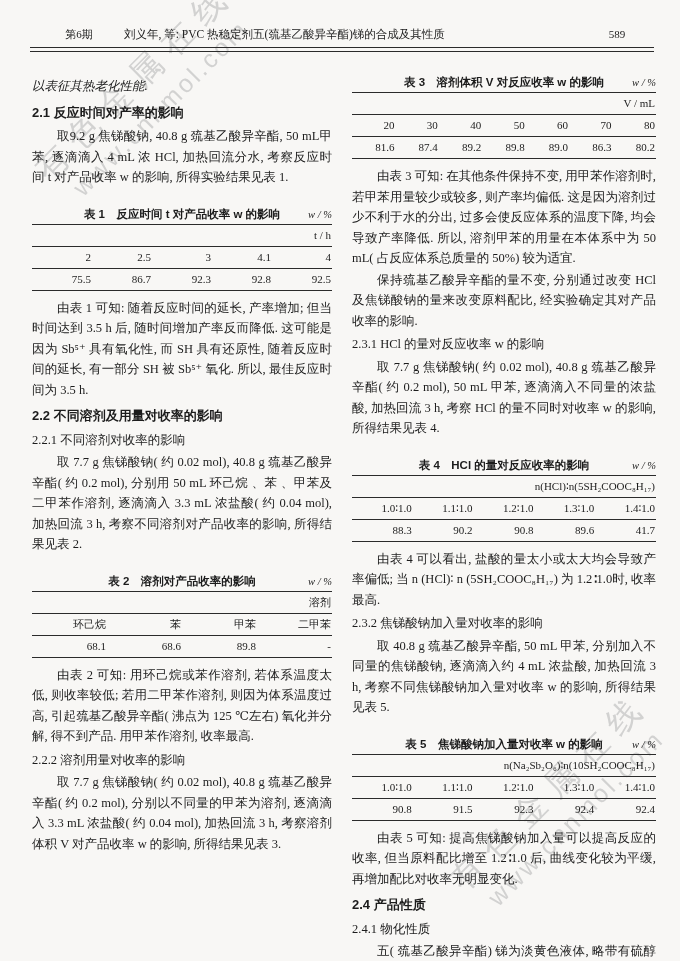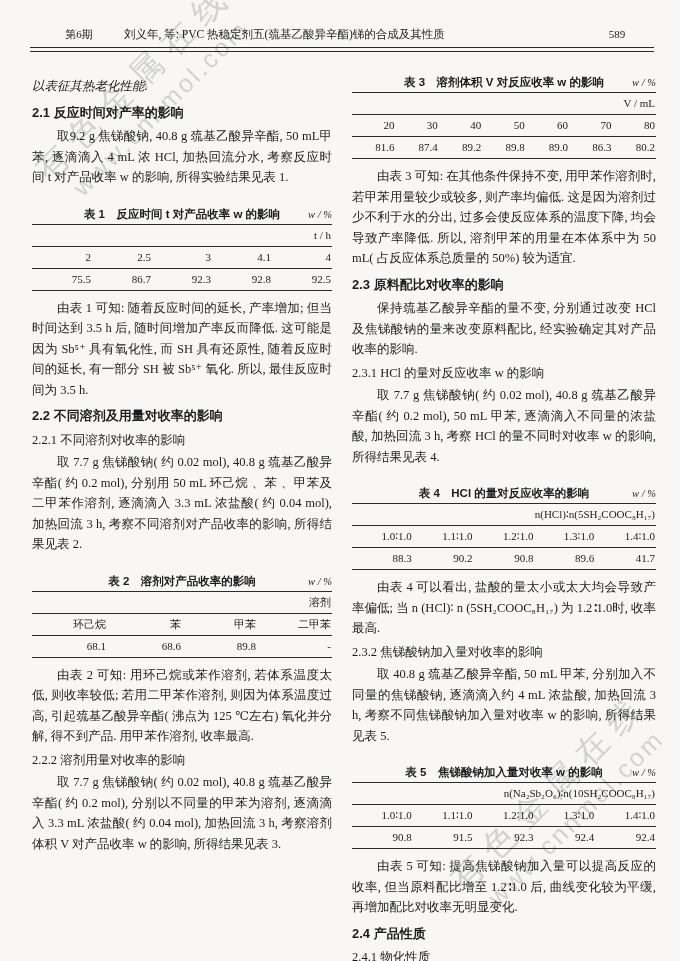--- a/index.html
+++ b/index.html
@@ -182,21 +182,20 @@
       <td>89.8</td>
       <td>89.0</td>
       <td>86.3</td>
       <td>80.2</td>
     </tr>
   </tbody>
     </table>
 
   <p>由表 3 可知: 在其他条件保持不变, 用甲苯作溶剂时, 若甲苯用量较少或较多, 则产率均偏低. 这是因为溶剂过少不利于水的分出, 过多会使反应体系的温度下降, 均会导致产率降低. 所以, 溶剂甲苯的用量在本体系中为 50 mL( 占反应体系总质量的 50%) 较为适宜.</p>
 
-  <h3 class="sub">2.3  原料配比对收率的影响</h3>
   <p>保持巯基乙酸异辛酯的量不变, 分别通过改变 HCl 及焦锑酸钠的量来改变原料配比, 经实验确定其对产品收率的影响.</p>
 
   <h4 class="subsub">2.3.1  HCl 的量对反应收率 w 的影响</h4>
   <p>取 7.7 g 焦锑酸钠( 约 0.02 mol), 40.8 g 巯基乙酸异辛酯( 约 0.2 mol), 50 mL 甲苯, 逐滴滴入不同量的浓盐酸, 加热回流 3 h, 考察 HCl 的量不同时对收率 w 的影响, 所得结果见表 4.</p>
 
   <div class="tcap">
     <span>表 4</span> <span>HCl 的量对反应收率的影响</span>
     <span class="unit">w / %</span>
   </div>
   <table class="jt">

